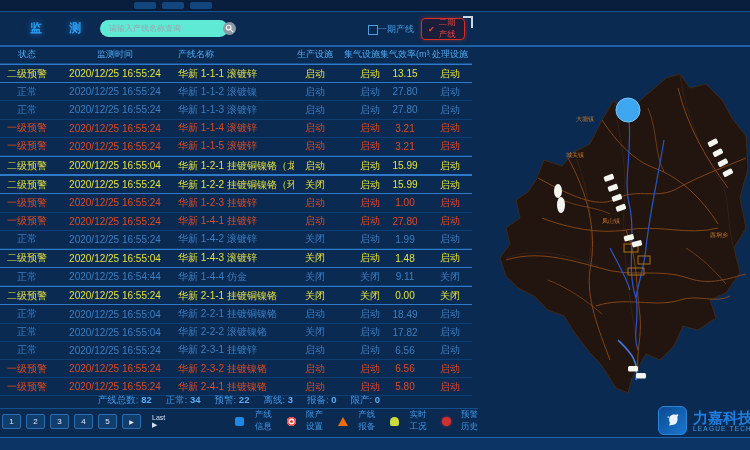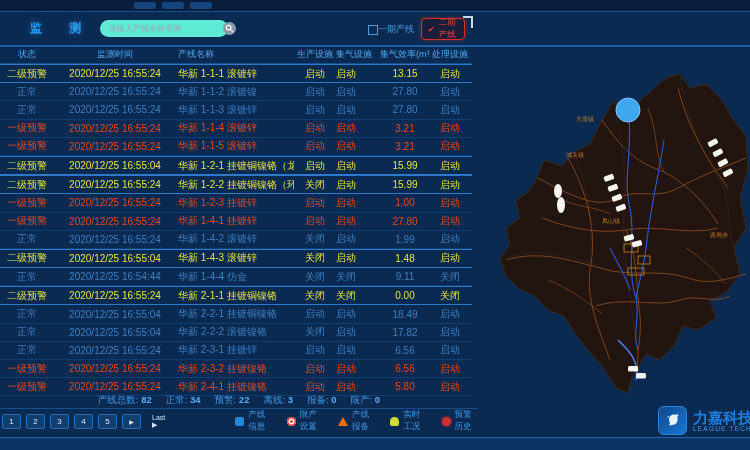--- a/index.html
+++ b/index.html
@@ -30,33 +30,33 @@
   .tbody{position:absolute;left:0;top:64px;width:472px;height:328px;}
   .trow{display:flex;align-items:center;height:17.2px;border-bottom:1px solid #0e3f74;font-size:10px;cursor:pointer;}
   .trow.normal{color:#3c7fc2;}
   .trow.warn1{color:#e2491f;}
   .trow.warn2{color:#e6e23c;border-top:1px solid #2e79c8;border-bottom:1px solid #2e79c8;}
   .cell{overflow:hidden;white-space:nowrap;}
   .c-status{width:54px;text-align:center;}
   .c-time{width:122px;text-align:center;}
   .c-name{width:116px;text-align:left;padding-left:2px;}
   .c-prod{width:42px;text-align:center;}
-  .c-gas{width:44px;text-align:left;}
+  .c-gas{width:44px;text-align:right;}
   .c-eff{width:50px;text-align:center;}
   .c-treat{width:40px;text-align:center;}
   
   .summary{position:absolute;left:0;top:392px;width:478px;height:16px;display:flex;align-items:center;justify-content:center;gap:14px;color:#3f97e6;font-size:9.5px;border-bottom:1px solid #15508d;}
   .sum-item b{font-weight:bold;color:#58aef2;}
   
   .footer{position:absolute;left:0;top:409px;width:478px;height:24px;display:flex;align-items:center;}
   .pager{display:flex;align-items:center;gap:5px;margin-left:2px;}
   .pgbtn{min-width:13px;height:13px;background:#123e6e;border:1px solid #2a6db5;border-radius:2px;color:#dfe9f5;font-size:8px;display:flex;align-items:center;justify-content:center;cursor:pointer;padding:0 2px;}
   .pgbtn.arrow{font-size:6px;}
   .pg-last{color:#cfe0f2;font-size:7px;margin-left:6px;cursor:pointer;}
-  .legend{display:flex;align-items:center;gap:15px;margin-left:70px;}
+  .legend{display:flex;align-items:center;gap:15px;margin-left:70px;text-align:right;}
   .litem{display:flex;align-items:center;gap:4px;color:#3f97e6;font-size:8.5px;cursor:pointer;}
   .licon{width:9px;height:9px;display:inline-block;flex:0 0 auto;}
   .info-square-icon{background:#1e88e5;border-radius:2px;}
   .restrict-circle-icon{background:#e53935;border-radius:50%;box-shadow:inset 0 0 0 1.5px #e53935, inset 0 0 0 3px #fff;}
   .report-triangle-icon{width:0;height:0;border-left:5px solid transparent;border-right:5px solid transparent;border-bottom:9px solid #ef6c00;background:none;}
   .realtime-person-icon{background:#cddc39;border-radius:50% 50% 2px 2px;}
   .alarm-history-icon{background:#d32f2f;border-radius:50%;box-shadow:0 0 3px rgba(211,47,47,.9);}
   
   .bottomstrip{position:absolute;left:0;top:437px;width:750px;height:13px;background:#0c3464;border-top:1px solid #2264ae;}
   

